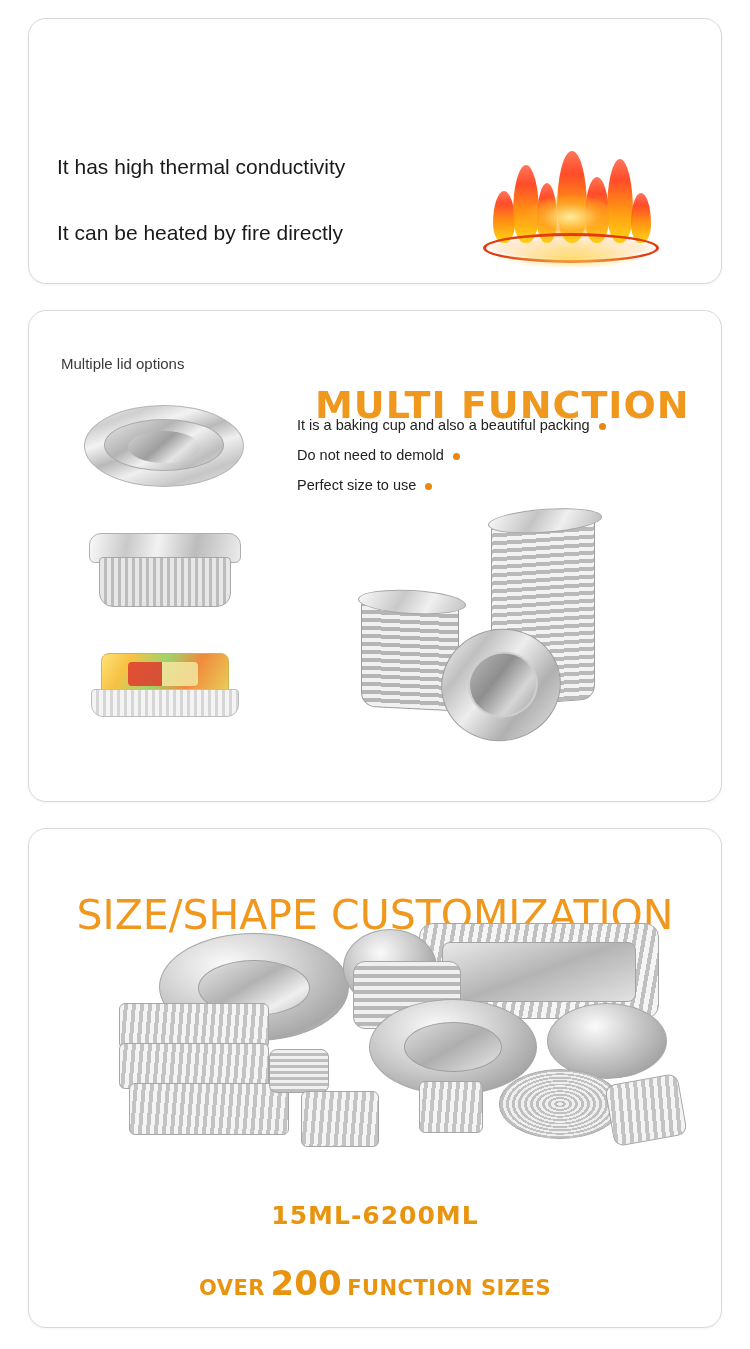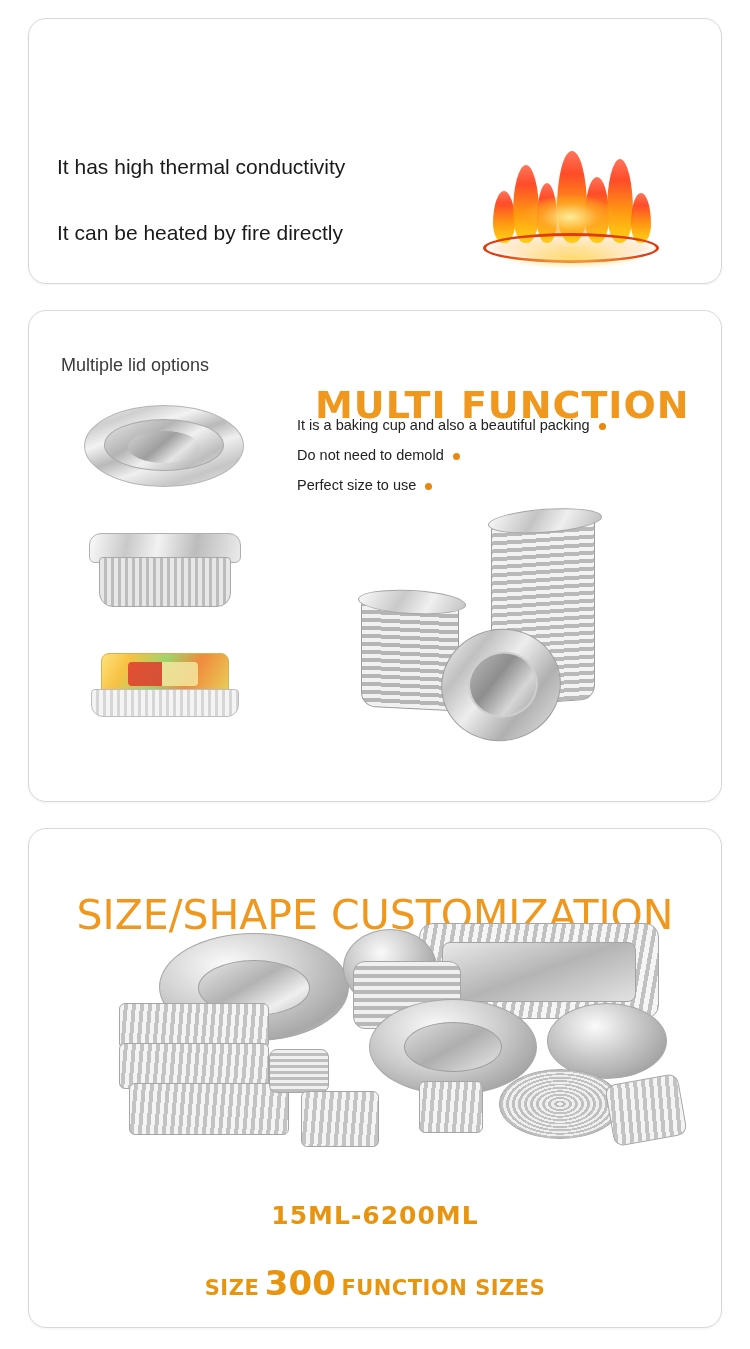--- a/index.html
+++ b/index.html
@@ -92,21 +92,21 @@
     background: radial-gradient(ellipse at center, rgba(255,215,90,.85) 0%, rgba(255,255,255,0) 70%);
   }
 
   
   #card-multi { left: 28px; top: 310px; width: 694px; height: 492px; }
 
   .lid-label {
     position: absolute;
     left: 32px;
     top: 44px;
-    font-size: 18px;
+    font-size: 15px;
     color: #3a3a3a;
   }
 
   .multi-title {
     position: absolute;
     left: 286px;
     top: 40px;
     font-size: 38px;
     font-weight: bold;
     letter-spacing: 1px;
@@ -441,19 +441,19 @@
       <div class="tray t-cup-s"></div>
       <div class="tray t-sq-small2"></div>
       <div class="tray t-sq-small"></div>
       <div class="tray t-round-thin"></div>
       <div class="tray t-tri"></div>
     </div>
 
     <div class="vol-text">15ML-6200ML</div>
 
     <div class="over-line">
-      <span class="over-small">SIZE</span>
-      <span class="over-big">300</span>
+      <span class="over-small">OVER</span>
+      <span class="over-big">200</span>
       <span class="over-small">FUNCTION SIZES</span>
     </div>
   </section>
 
 </div>
 
 </body></html>

